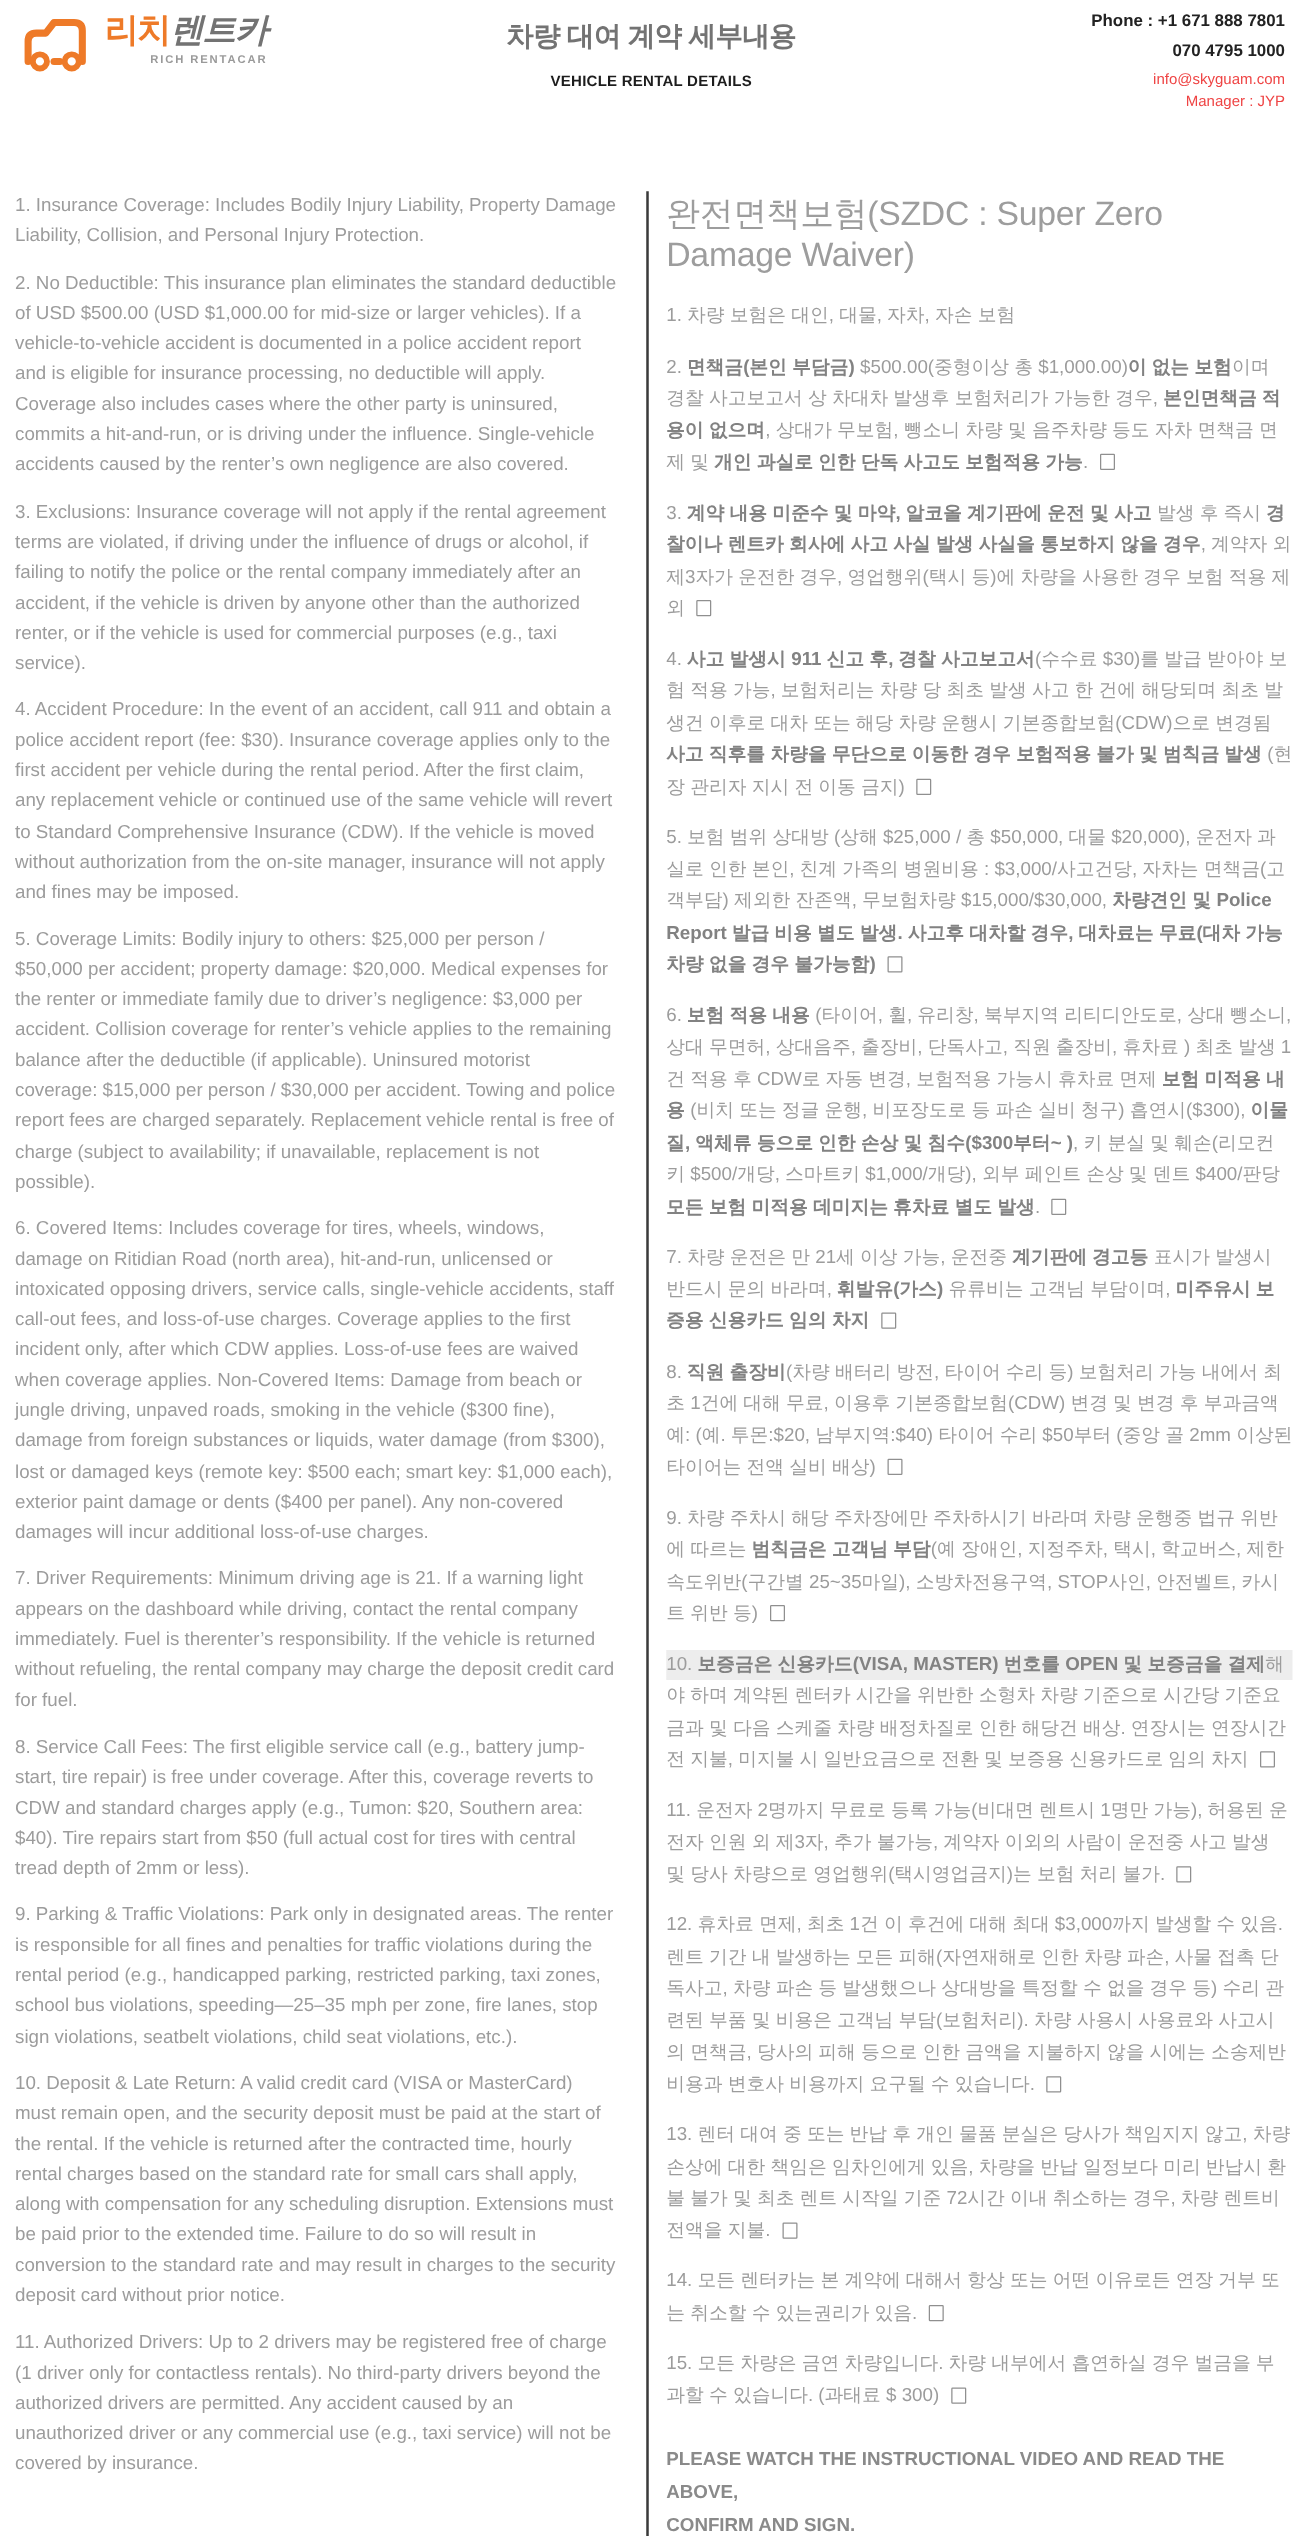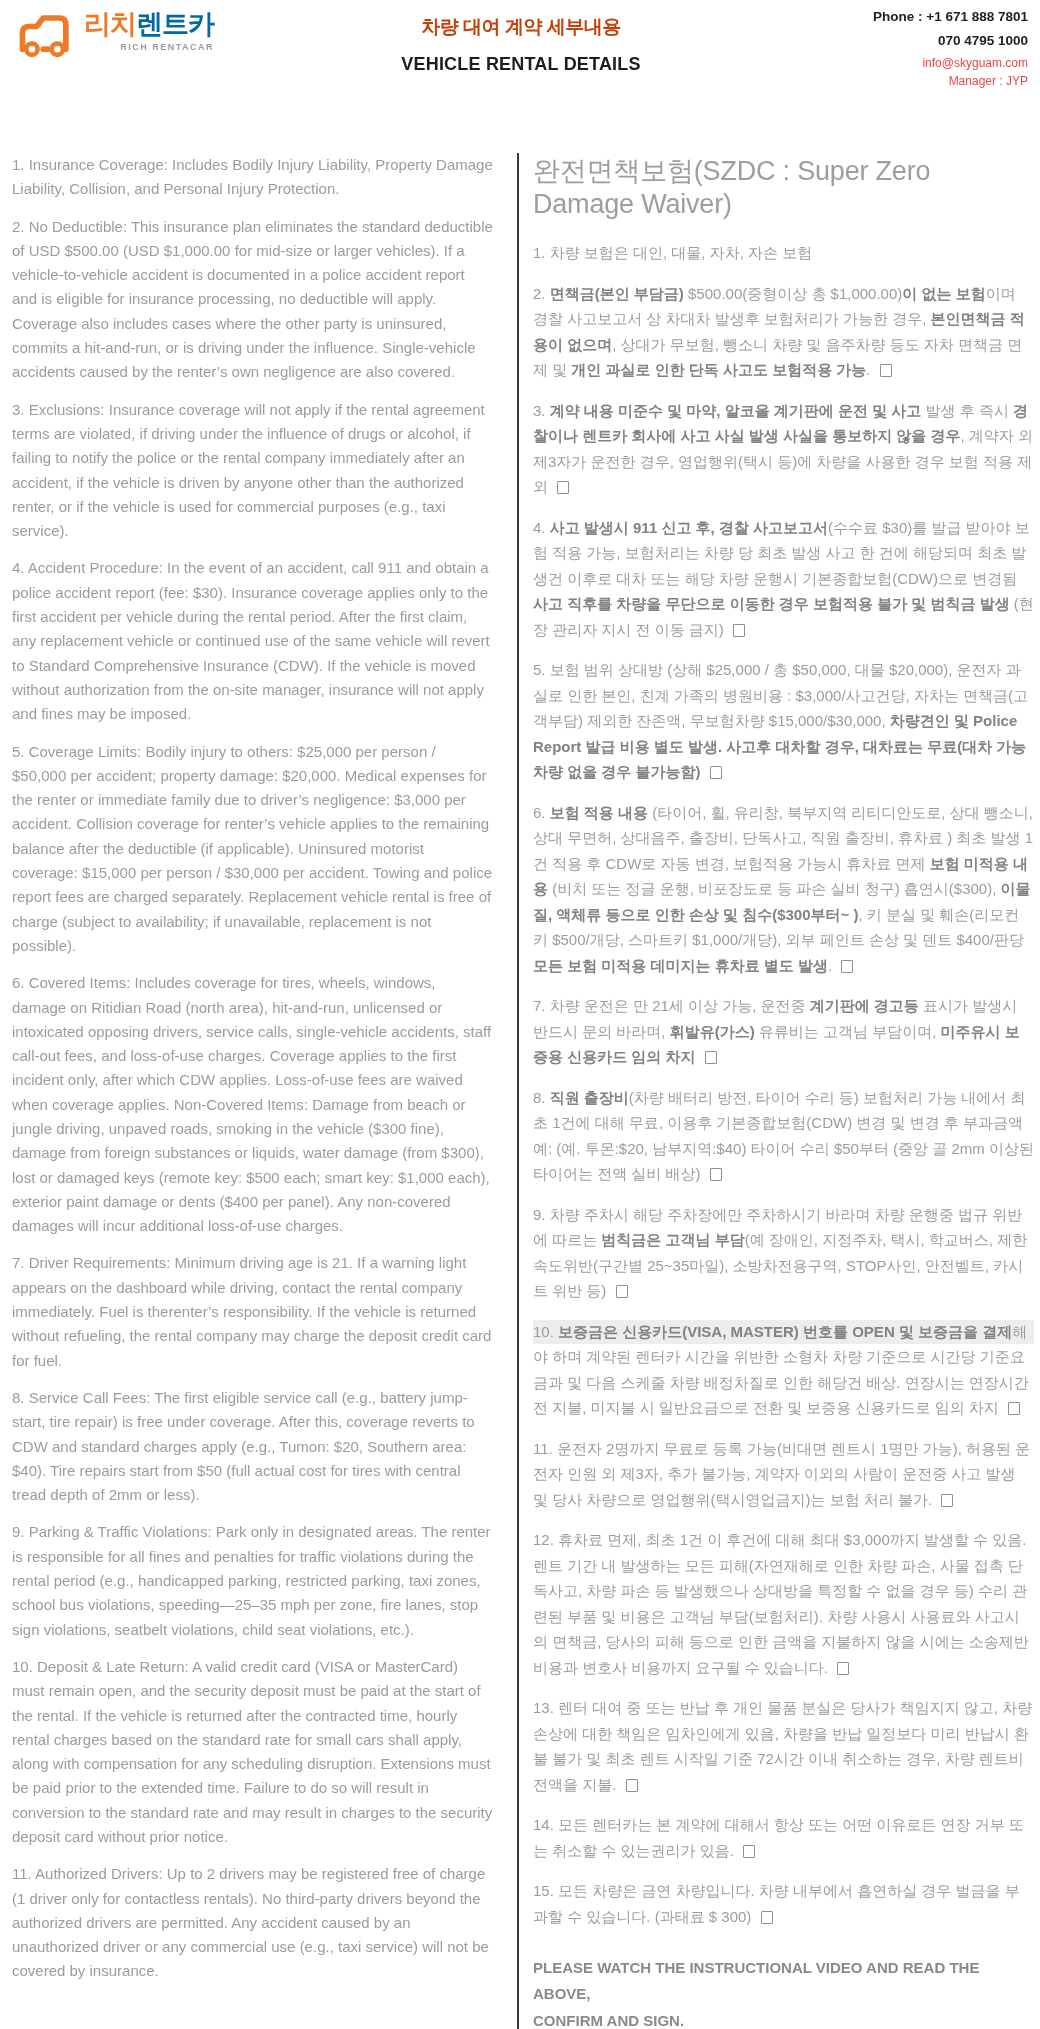--- a/index.html
+++ b/index.html
@@ -10,25 +10,25 @@
     color: #9c9c9c;
   }
   .page { width: 1040px; min-height: 2029px; display:flex; flex-direction:column; }
 
   
   .header { display:flex; align-items:flex-start; padding: 10px 12px 0 14px; }
   .logo { display:flex; align-items:flex-start; width: 310px; }
   .logo-txt { margin-left: 4px; }
   .logo-ko { font-size: 27px; font-weight: 700; letter-spacing: -1px; line-height:1.1; }
   .logo-ko .orange { color:#ee7a28; }
-  .logo-ko .dark { color:#0369a1; }
+  .logo-ko .dark { color:#737373;font-style:italic; }
   .logo-sub { font-size: 9px; color:#9a9a9a; letter-spacing: 1.5px; font-weight:700; margin-top:2px; text-align:right; }
   .title-wrap { flex:1; text-align:center; padding-top: 4px; }
-  .title-ko { font-size: 19px; font-weight: 700; color: #c2410c; letter-spacing:-0.5px; }
-  .title-en { font-size: 18px; font-weight: 700; color: #1d1d1d; margin-top: 14px; letter-spacing: 0.2px; }
+  .title-ko { font-size: 22px; font-weight: 700; color: #737373; letter-spacing:-0.5px; }
+  .title-en { font-size: 12px; font-weight: 700; color: #1d1d1d; margin-top: 14px; letter-spacing: 0.2px; }
   .contact { width: 310px; text-align: right; line-height: 1.0; }
   .contact .c-bold { font-size: 13.5px; font-weight:700; color:#222; margin-bottom: 10px; }
   .contact .c-reg  { font-size: 12px; color:#ef4444; margin-bottom: 6px; }
 
   
   .main { display:flex; margin-top: 60px; min-height: 1822px; align-items: stretch; }
   .col-left  { width: 517px; padding: 0 24px 0 12px; }
   .col-right { flex: 1; border-left: 2px solid #3a3a3a; padding: 0 6px 0 14px; }
   .col-head {
     font-size: 27px; font-weight: 400; color: #9d9d9d;

